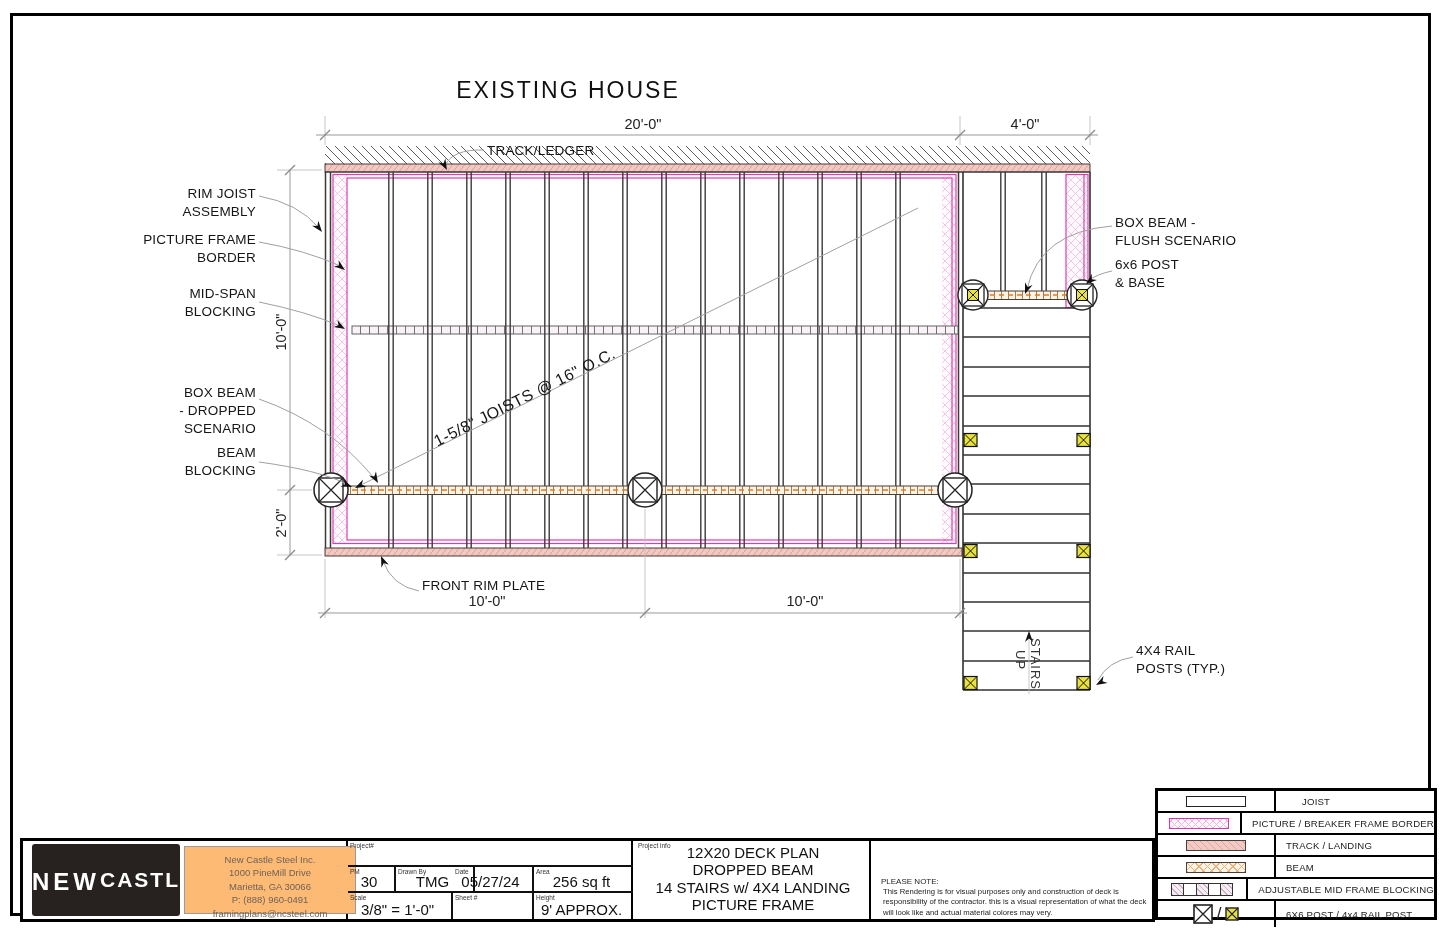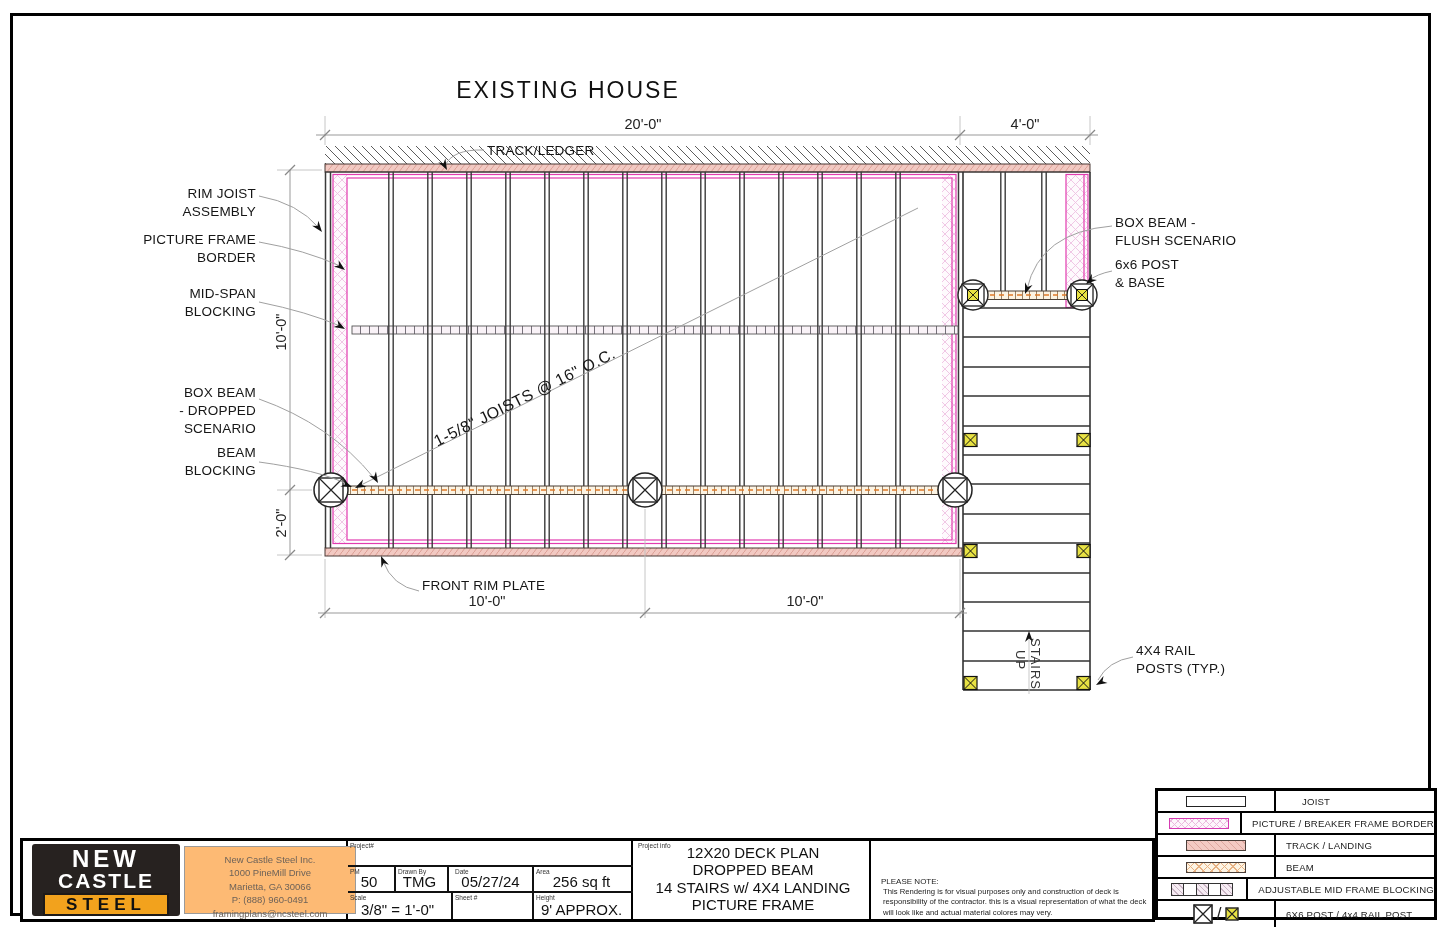--- a/index.html
+++ b/index.html
@@ -13,21 +13,21 @@
   .t-lab.end{text-anchor:end;}
   .t-note{font-size:16px;fill:#161616;letter-spacing:.5px;}
   .t-stairs{font-size:13px;fill:#333;letter-spacing:1px;}
 
   
   .tb{position:absolute;left:20px;top:838px;width:1135px;height:84px;border:3px solid #000;box-sizing:border-box;background:#fff;}
   .tb .vdiv{position:absolute;top:0;width:2px;height:100%;background:#000;}
   .cell{position:absolute;top:0;height:78px;}
   
   .logo-box{position:absolute;left:9px;top:3px;width:148px;height:72px;background:#272220;border-radius:3px;
-            display:flex;flex-direction:column;align-items:center;justify-content:flex-start;}
+            display:flex;flex-direction:row;align-items:center;justify-content:flex-start;}
   .logo-new{color:#fff;font-weight:bold;font-size:24px;letter-spacing:4px;line-height:1;margin-top:3px;}
   .logo-castle{color:#fff;font-weight:bold;font-size:21px;letter-spacing:2px;line-height:1;margin-top:-1px;}
   .logo-steel{width:126px;height:23px;background:#f2a21d;border:2px solid #1e1a18;box-sizing:border-box;margin-top:2px;
               display:flex;align-items:center;justify-content:center;color:#111;font-weight:bold;font-size:17px;letter-spacing:5px;}
   .addr{position:absolute;left:161px;top:5px;width:172px;height:68px;border:1px solid #9a9a9a;background:#fdba74;
         font-size:9.5px;color:#6d6258;text-align:center;line-height:1.42;padding-top:6px;box-sizing:border-box;}
   
   .ptable{position:absolute;left:325px;top:0;width:285px;height:78px;}
   .prow{position:absolute;left:0;width:100%;box-sizing:border-box;}
   .pcell{position:absolute;top:0;height:100%;box-sizing:border-box;border-right:2px solid #111;}
@@ -272,23 +272,23 @@
     <div class="ptable">
       <div class="prow" style="top:0;height:26px;border-bottom:2px solid #111;">
         <div class="pcell last" style="left:0;width:285px;">
           <div class="plabel">Project#</div>
           <div class="pval"></div>
         </div>
       </div>
       <div class="prow" style="top:26px;height:26px;border-bottom:2px solid #111;">
         <div class="pcell" style="left:0;width:48px;">
           <div class="plabel">PM</div>
-          <div class="pval">50</div>
-        </div>
-        <div class="pcell" style="left:48px;width:53px;">
+          <div class="pval">30</div>
+        </div>
+        <div class="pcell" style="left:48px;width:79px;">
           <div class="plabel">Drawn By</div>
           <div class="pval">TMG</div>
         </div>
         <div class="pcell" style="left:105px;width:81px;">
           <div class="plabel">Date</div>
           <div class="pval">05/27/24</div>
         </div>
         <div class="pcell last" style="left:186px;width:99px;">
           <div class="plabel">Area</div>
           <div class="pval">256 sq ft</div>

